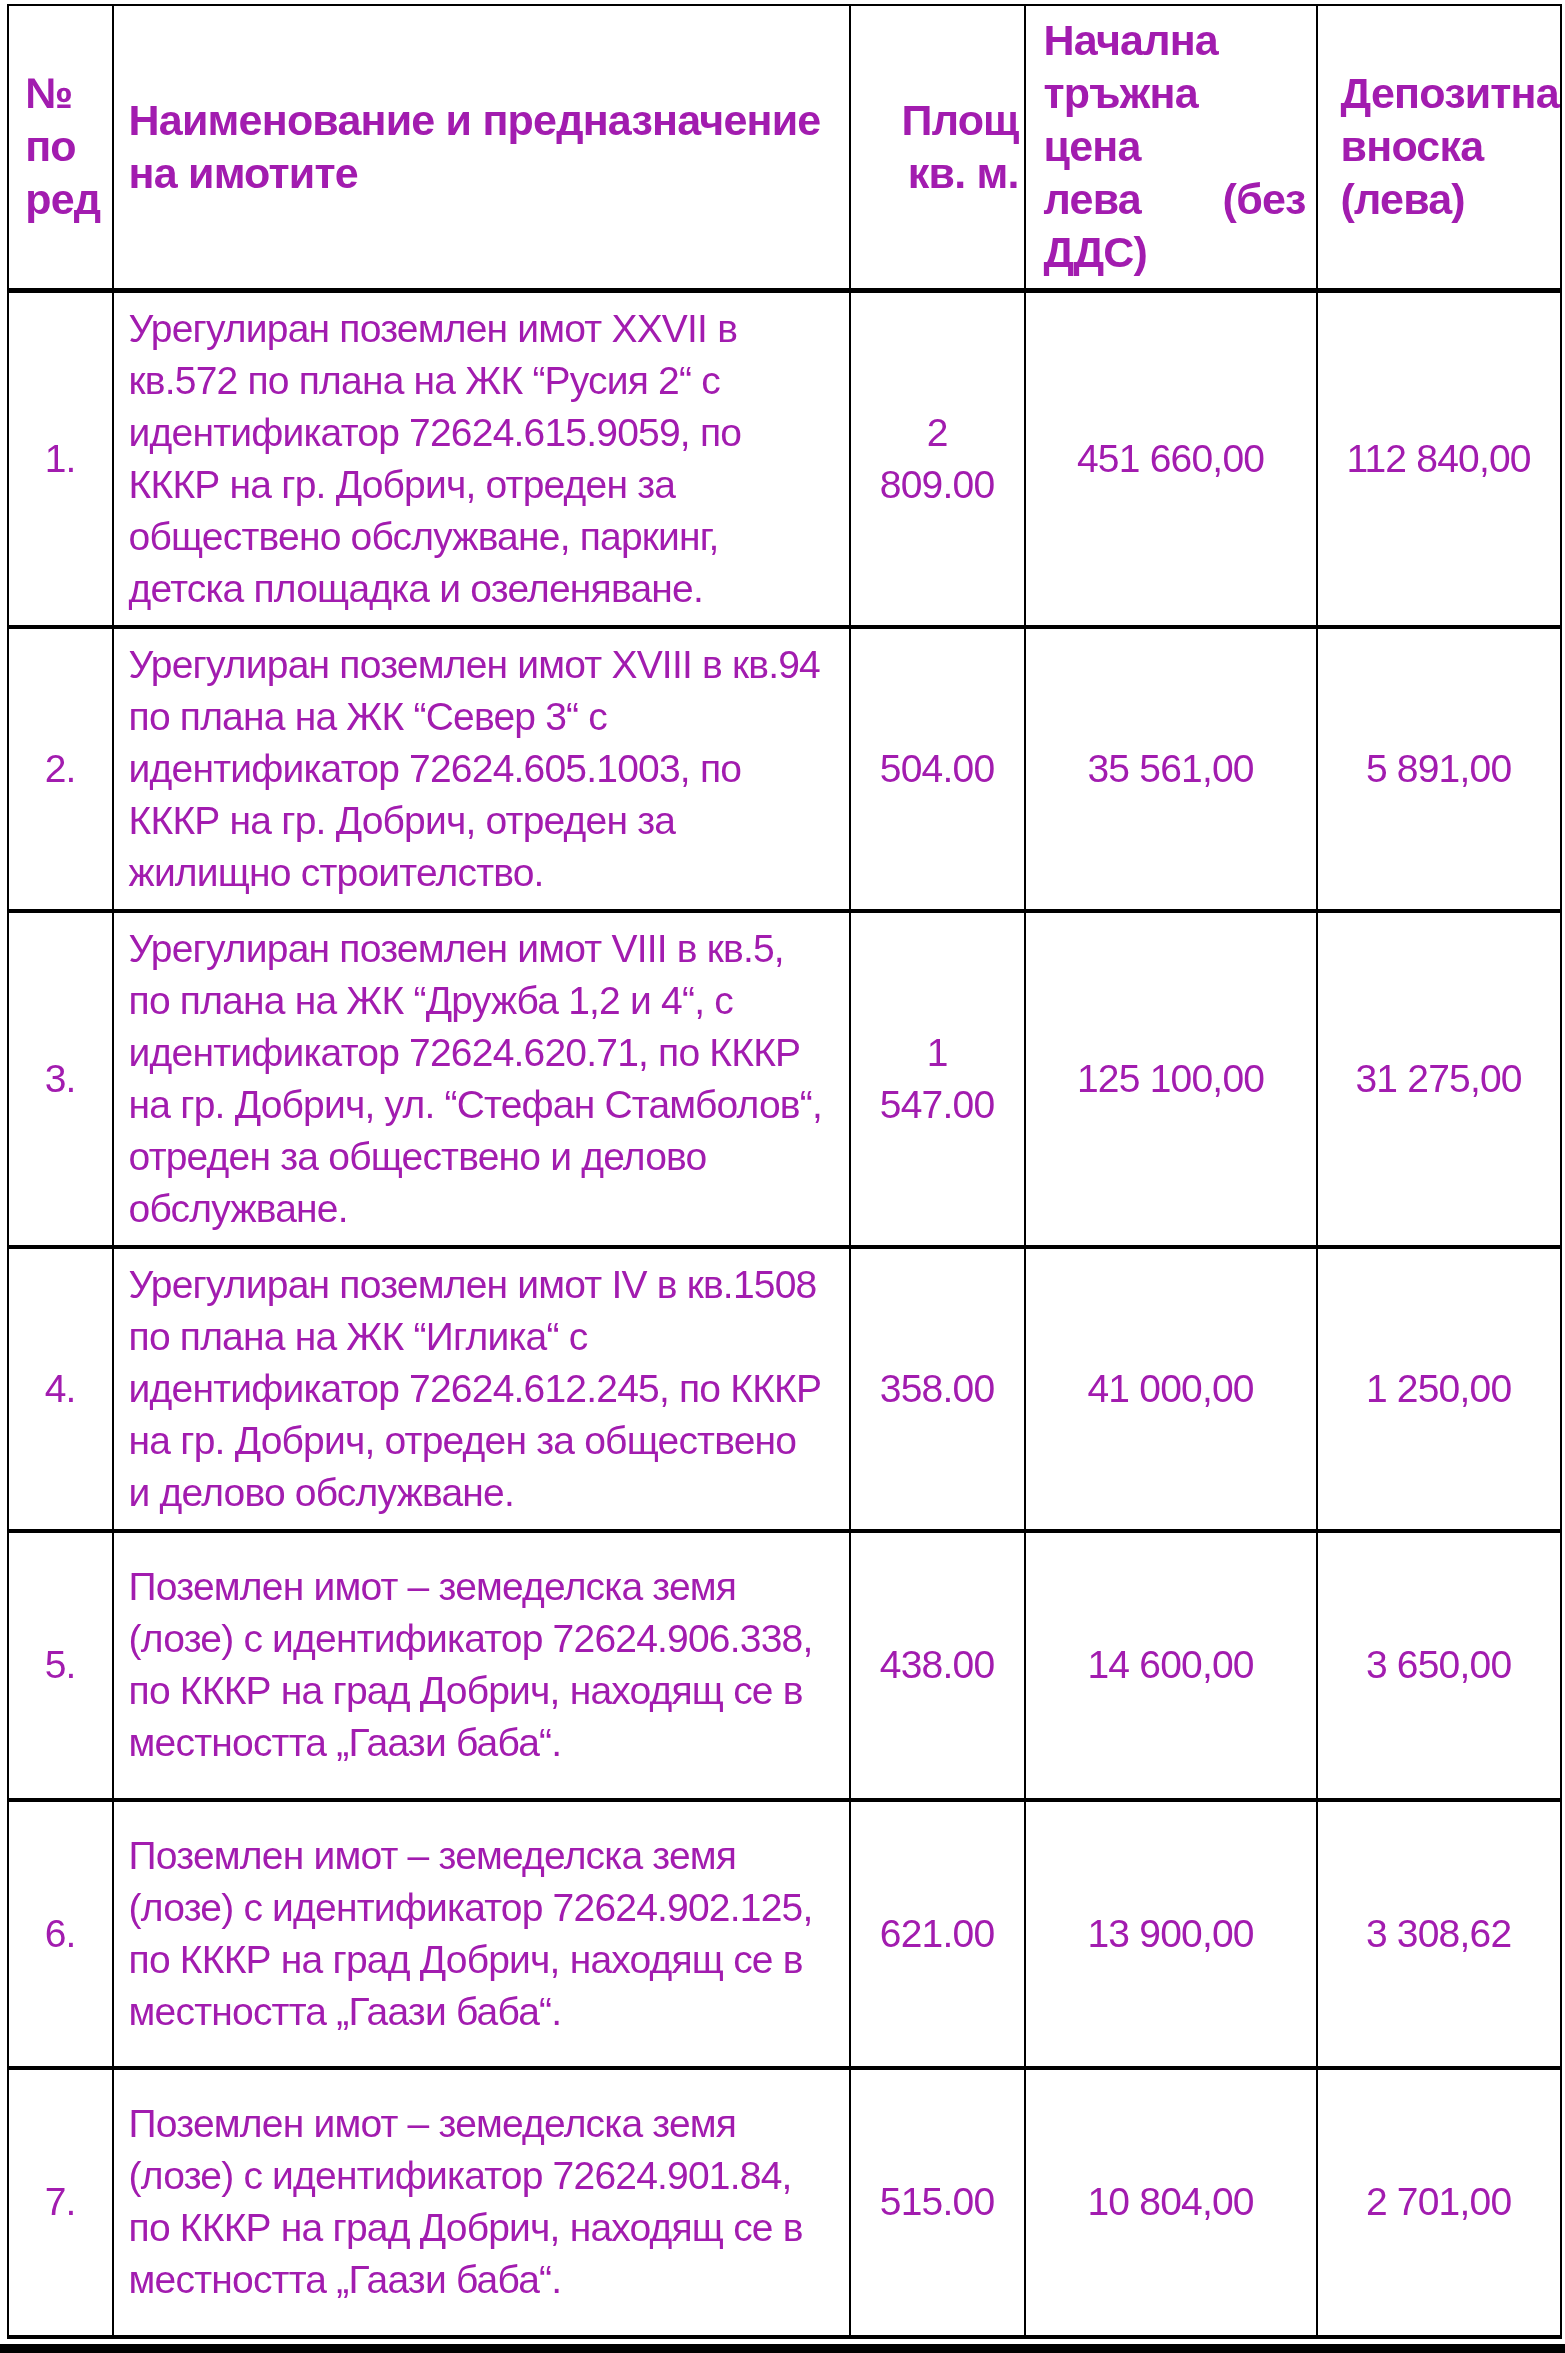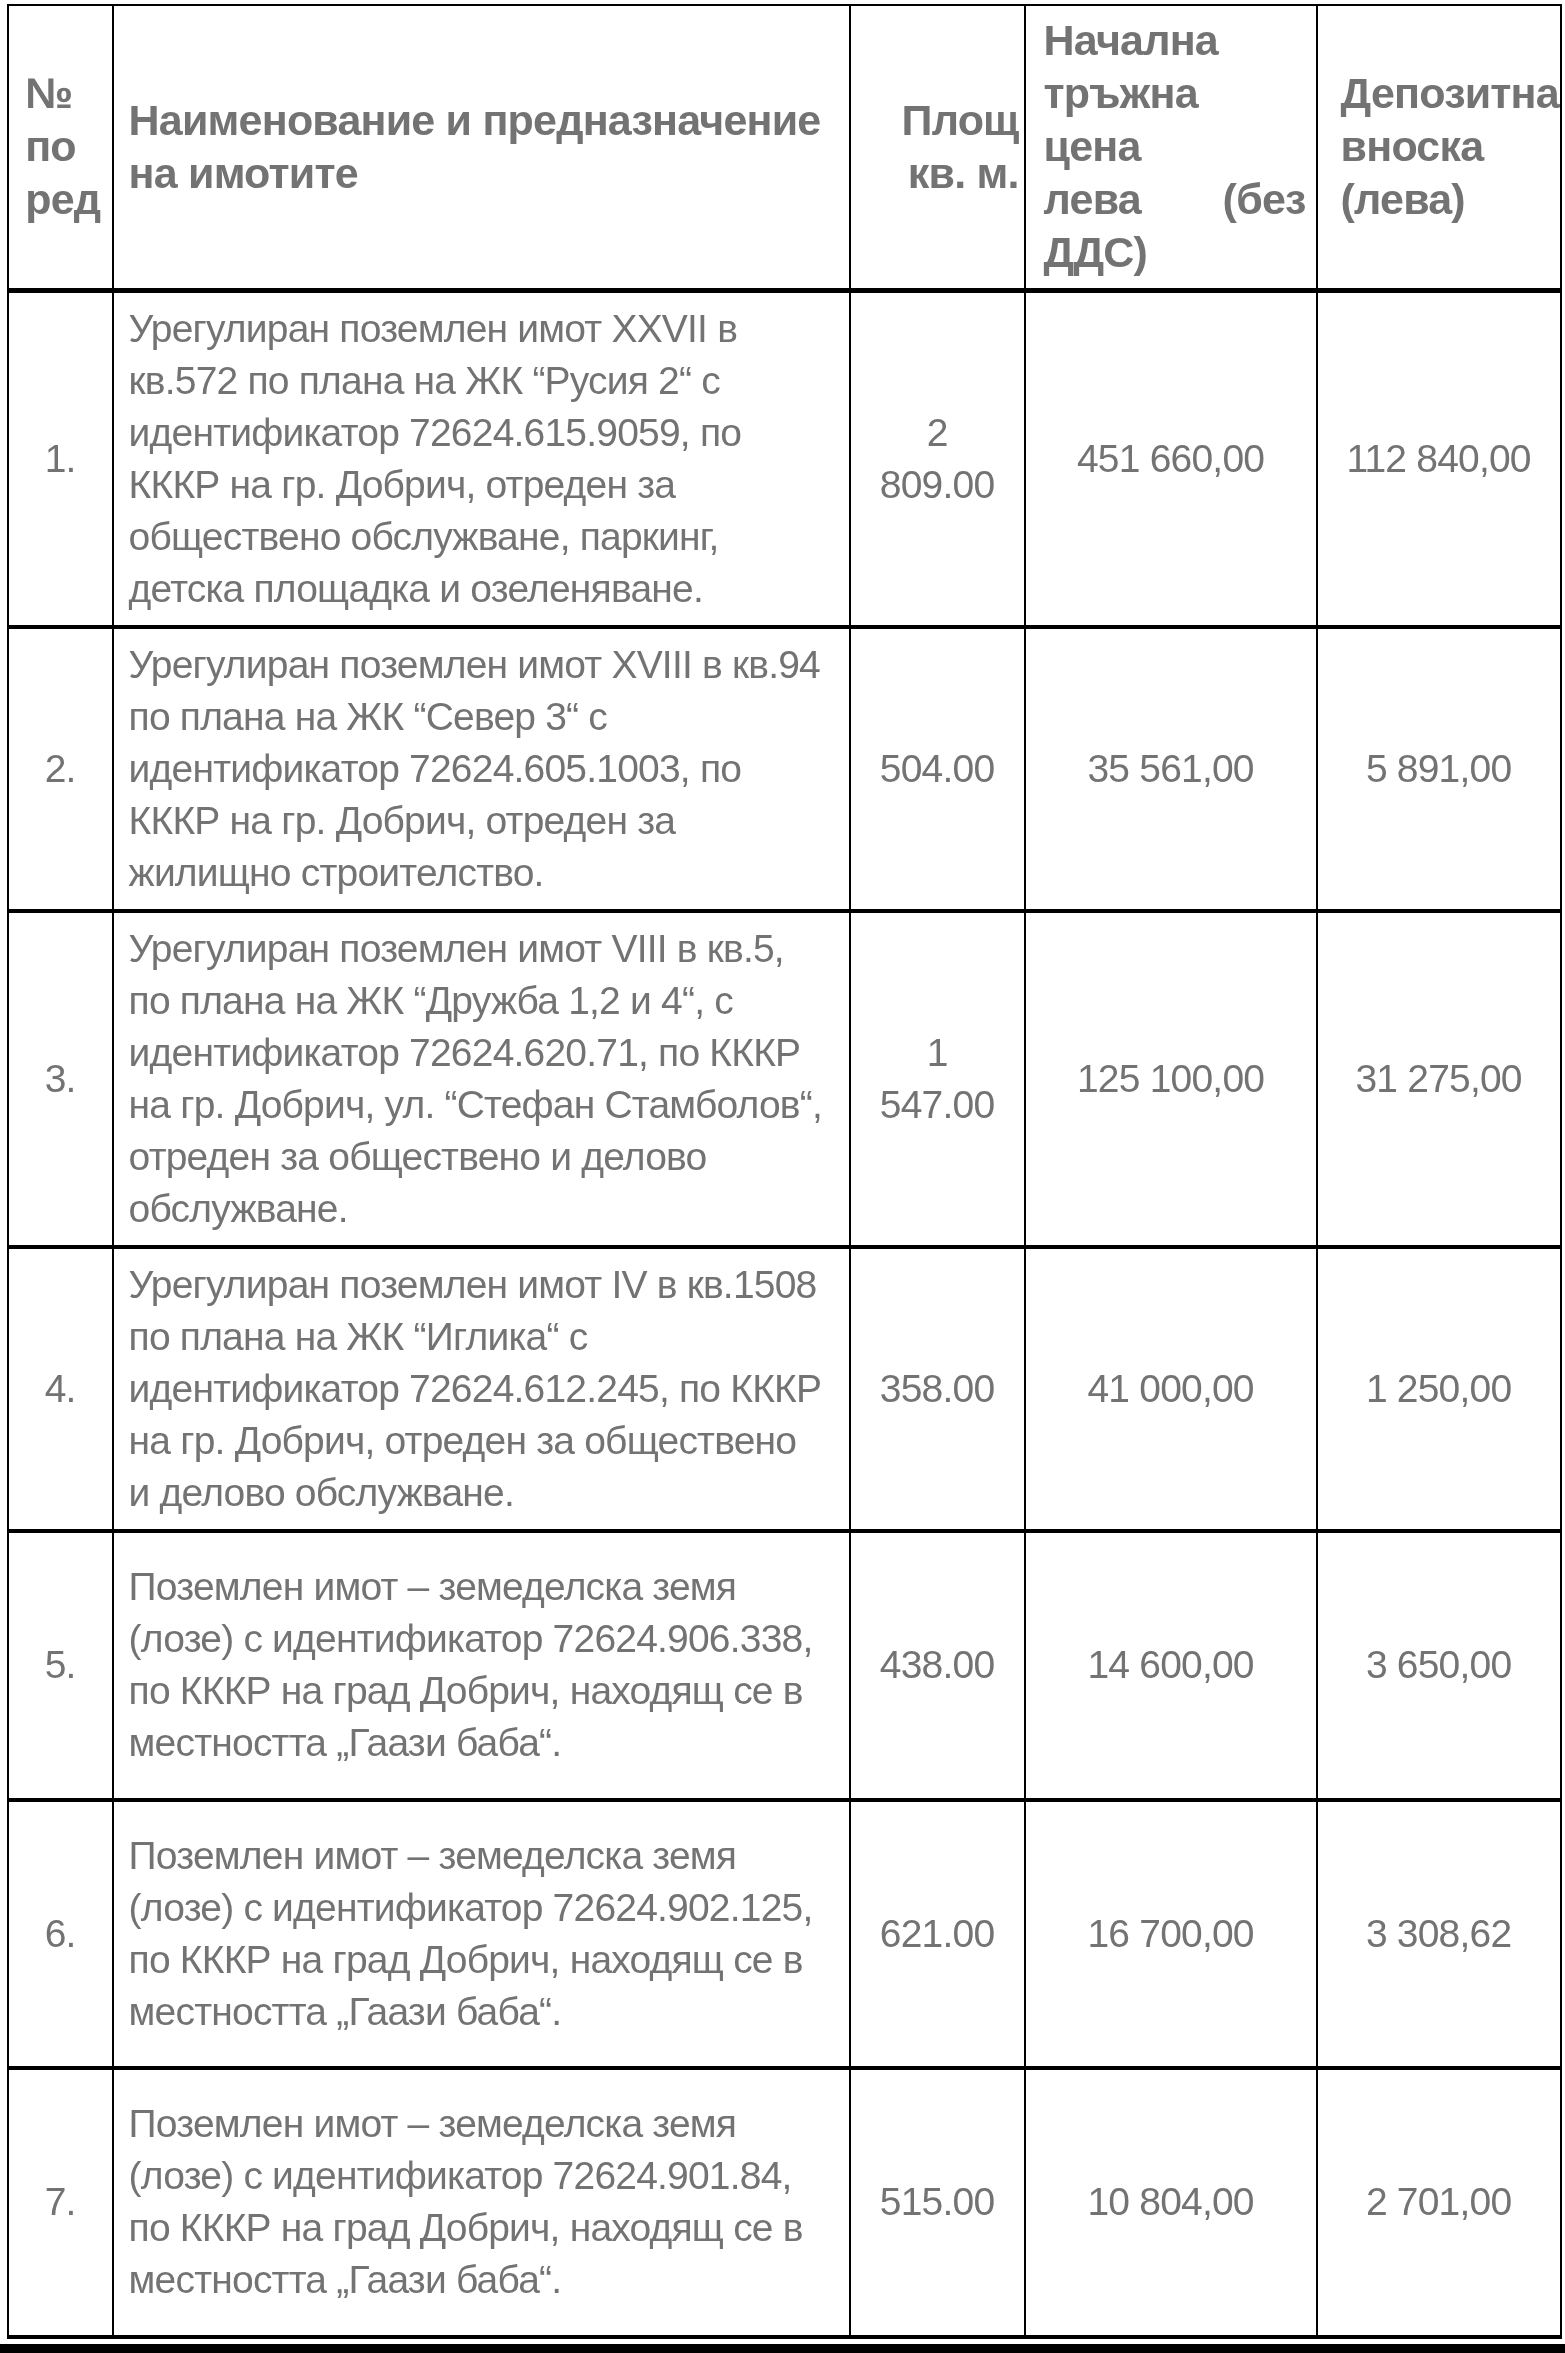--- a/index.html
+++ b/index.html
@@ -23,21 +23,21 @@
   col.c1 { width: 105px; }
   col.c2 { width: 737px; }
   col.c3 { width: 175px; }
   col.c4 { width: 292px; }
   col.c5 { width: 244px; }
 
   th, td {
     border: 2.5px solid #000000;
     border-bottom-width: 4.1px;
     vertical-align: middle;
-    color: #737373;
+    color: #a21caf;
     letter-spacing: -0.8px;
     overflow: hidden;
   }
   thead th {
     border-bottom-width: 5px;
     font-weight: bold;
     font-size: 43px;
     line-height: 53px;
     text-align: left;
   }
@@ -142,21 +142,21 @@
         <td class="num">5.</td>
         <td class="desc">Поземлен имот – земеделска земя (лозе) с идентификатор 72624.906.338, по КККР на град Добрич, находящ се в местността „Гаази баба“.</td>
         <td class="val">438.00</td>
         <td class="val">14 600,00</td>
         <td class="val">3 650,00</td>
       </tr>
       <tr class="r6">
         <td class="num">6.</td>
         <td class="desc">Поземлен имот – земеделска земя (лозе) с идентификатор 72624.902.125, по КККР на град Добрич, находящ се в местността „Гаази баба“.</td>
         <td class="val">621.00</td>
-        <td class="val">16 700,00</td>
+        <td class="val">13 900,00</td>
         <td class="val">3 308,62</td>
       </tr>
       <tr class="r7">
         <td class="num">7.</td>
         <td class="desc">Поземлен имот – земеделска земя (лозе) с идентификатор 72624.901.84, по КККР на град Добрич, находящ се в местността „Гаази баба“.</td>
         <td class="val">515.00</td>
         <td class="val">10 804,00</td>
         <td class="val">2 701,00</td>
       </tr>
 

